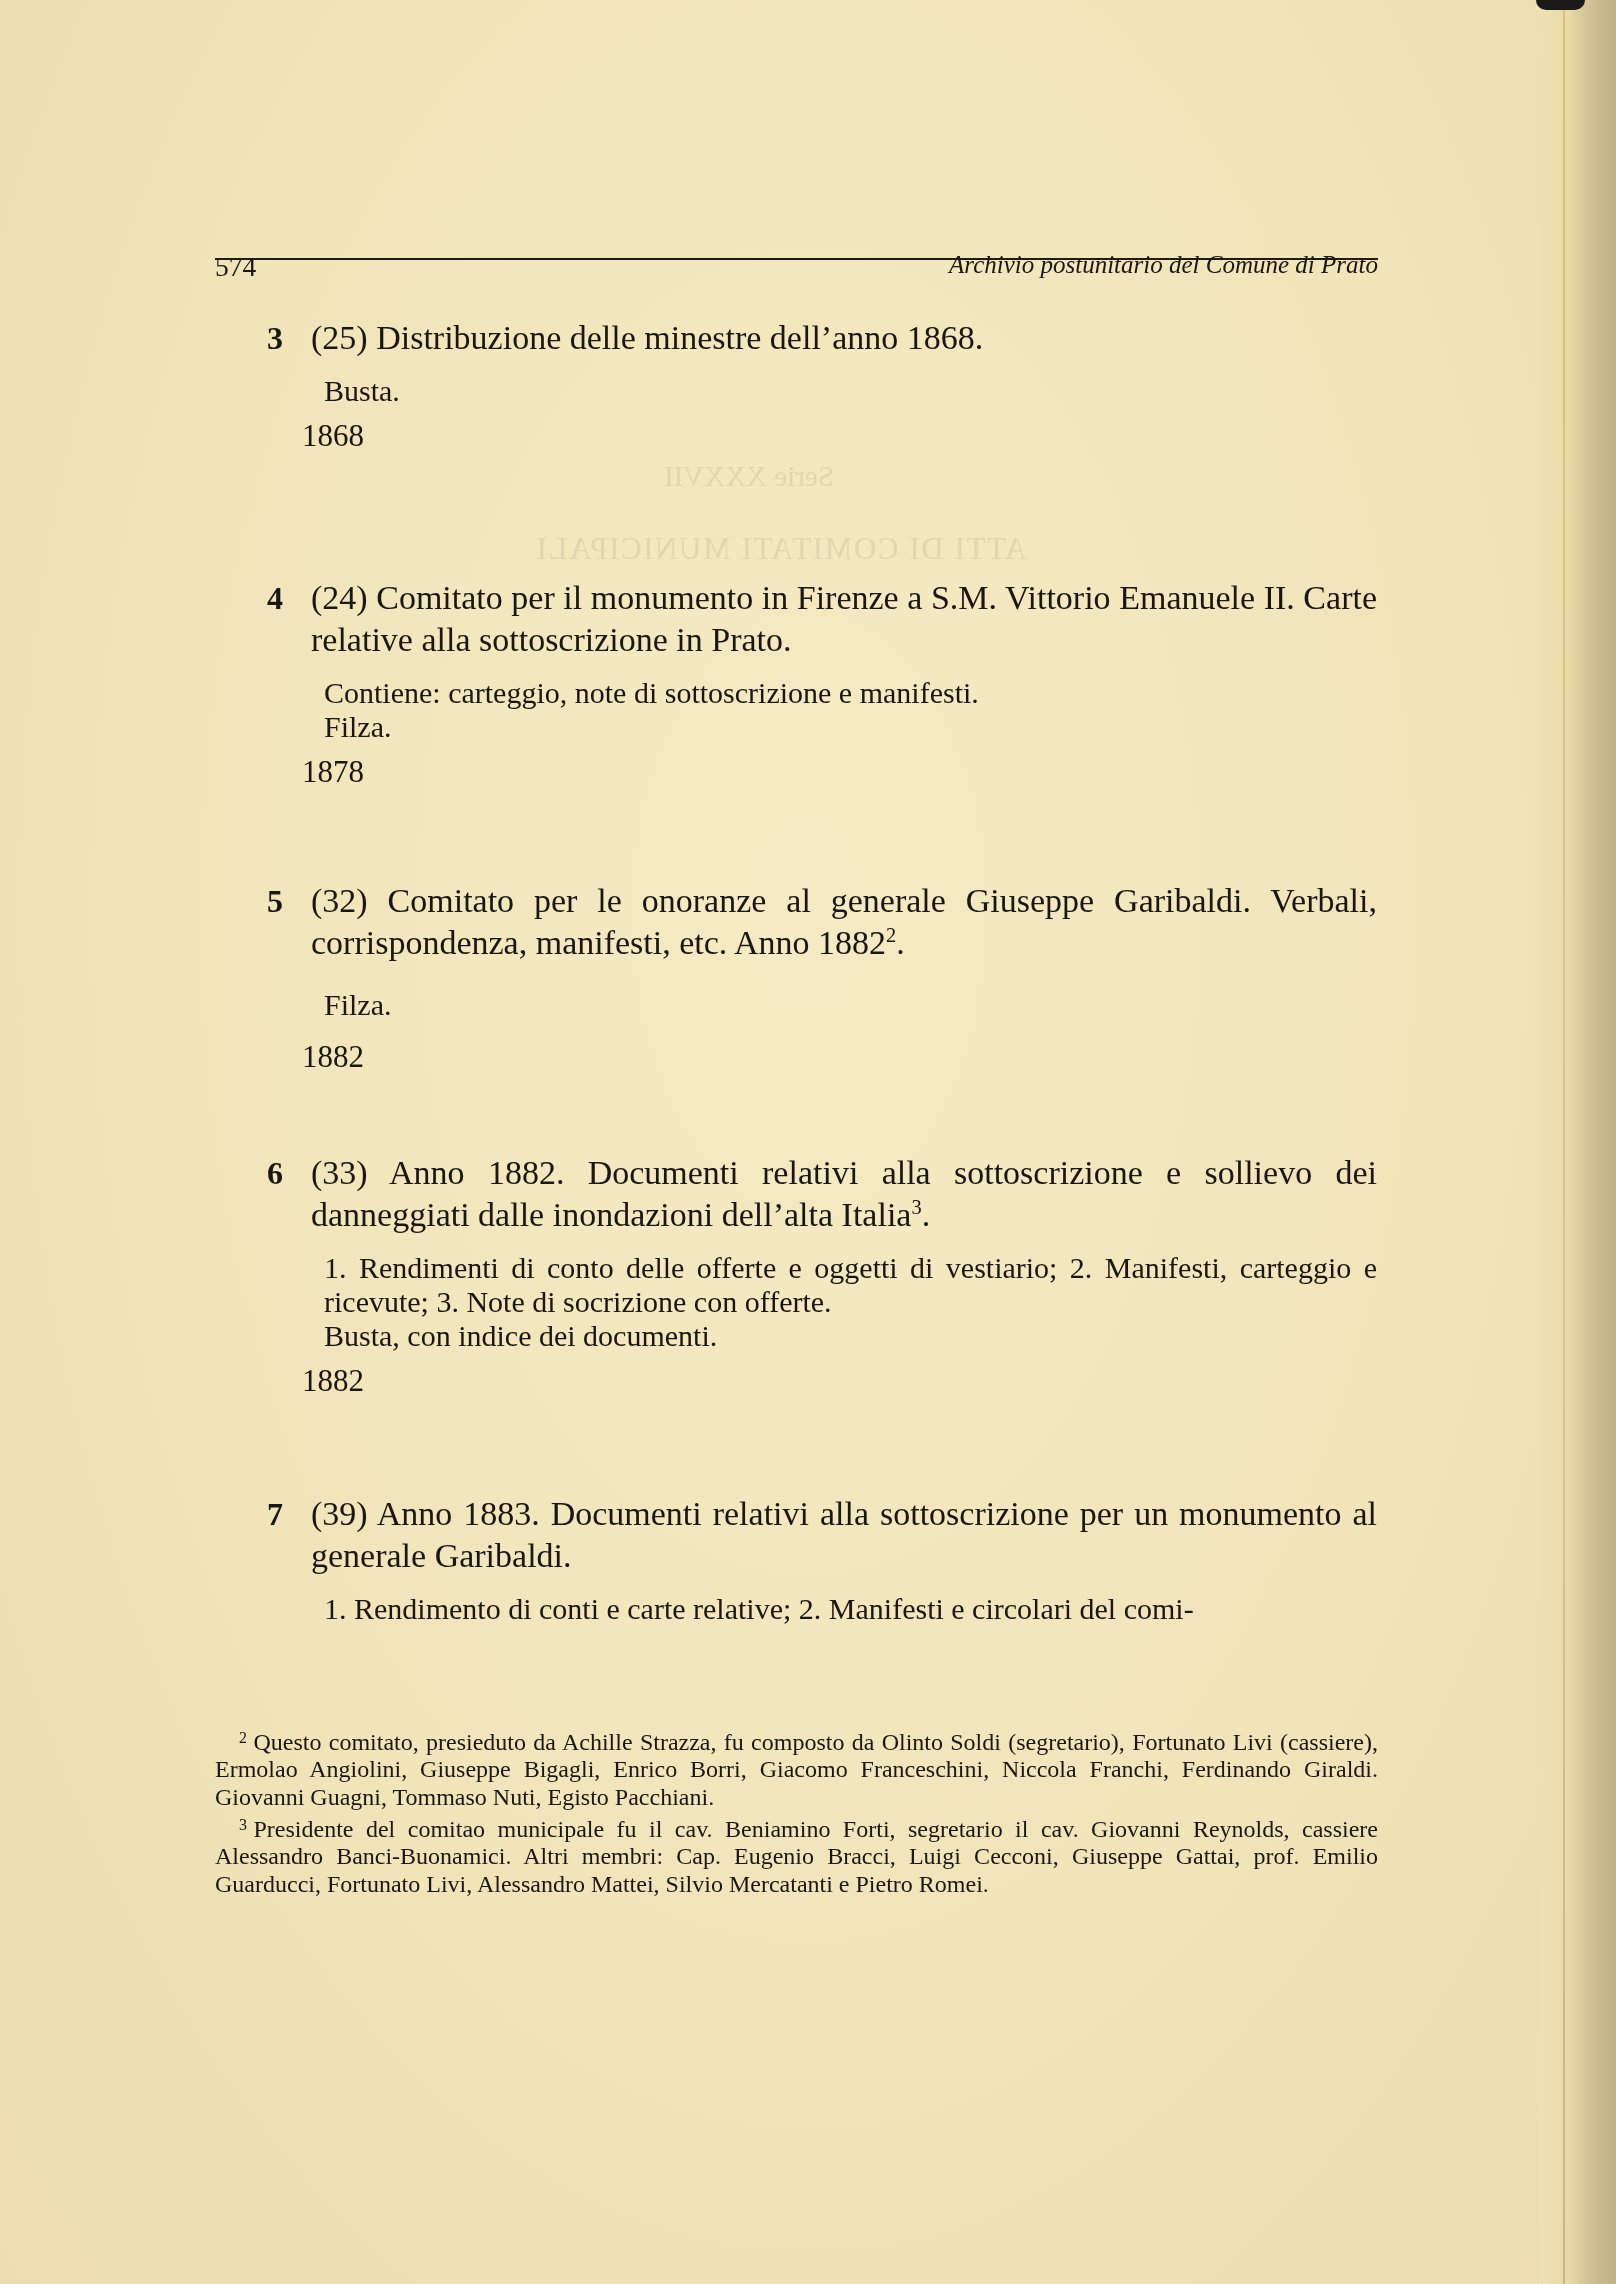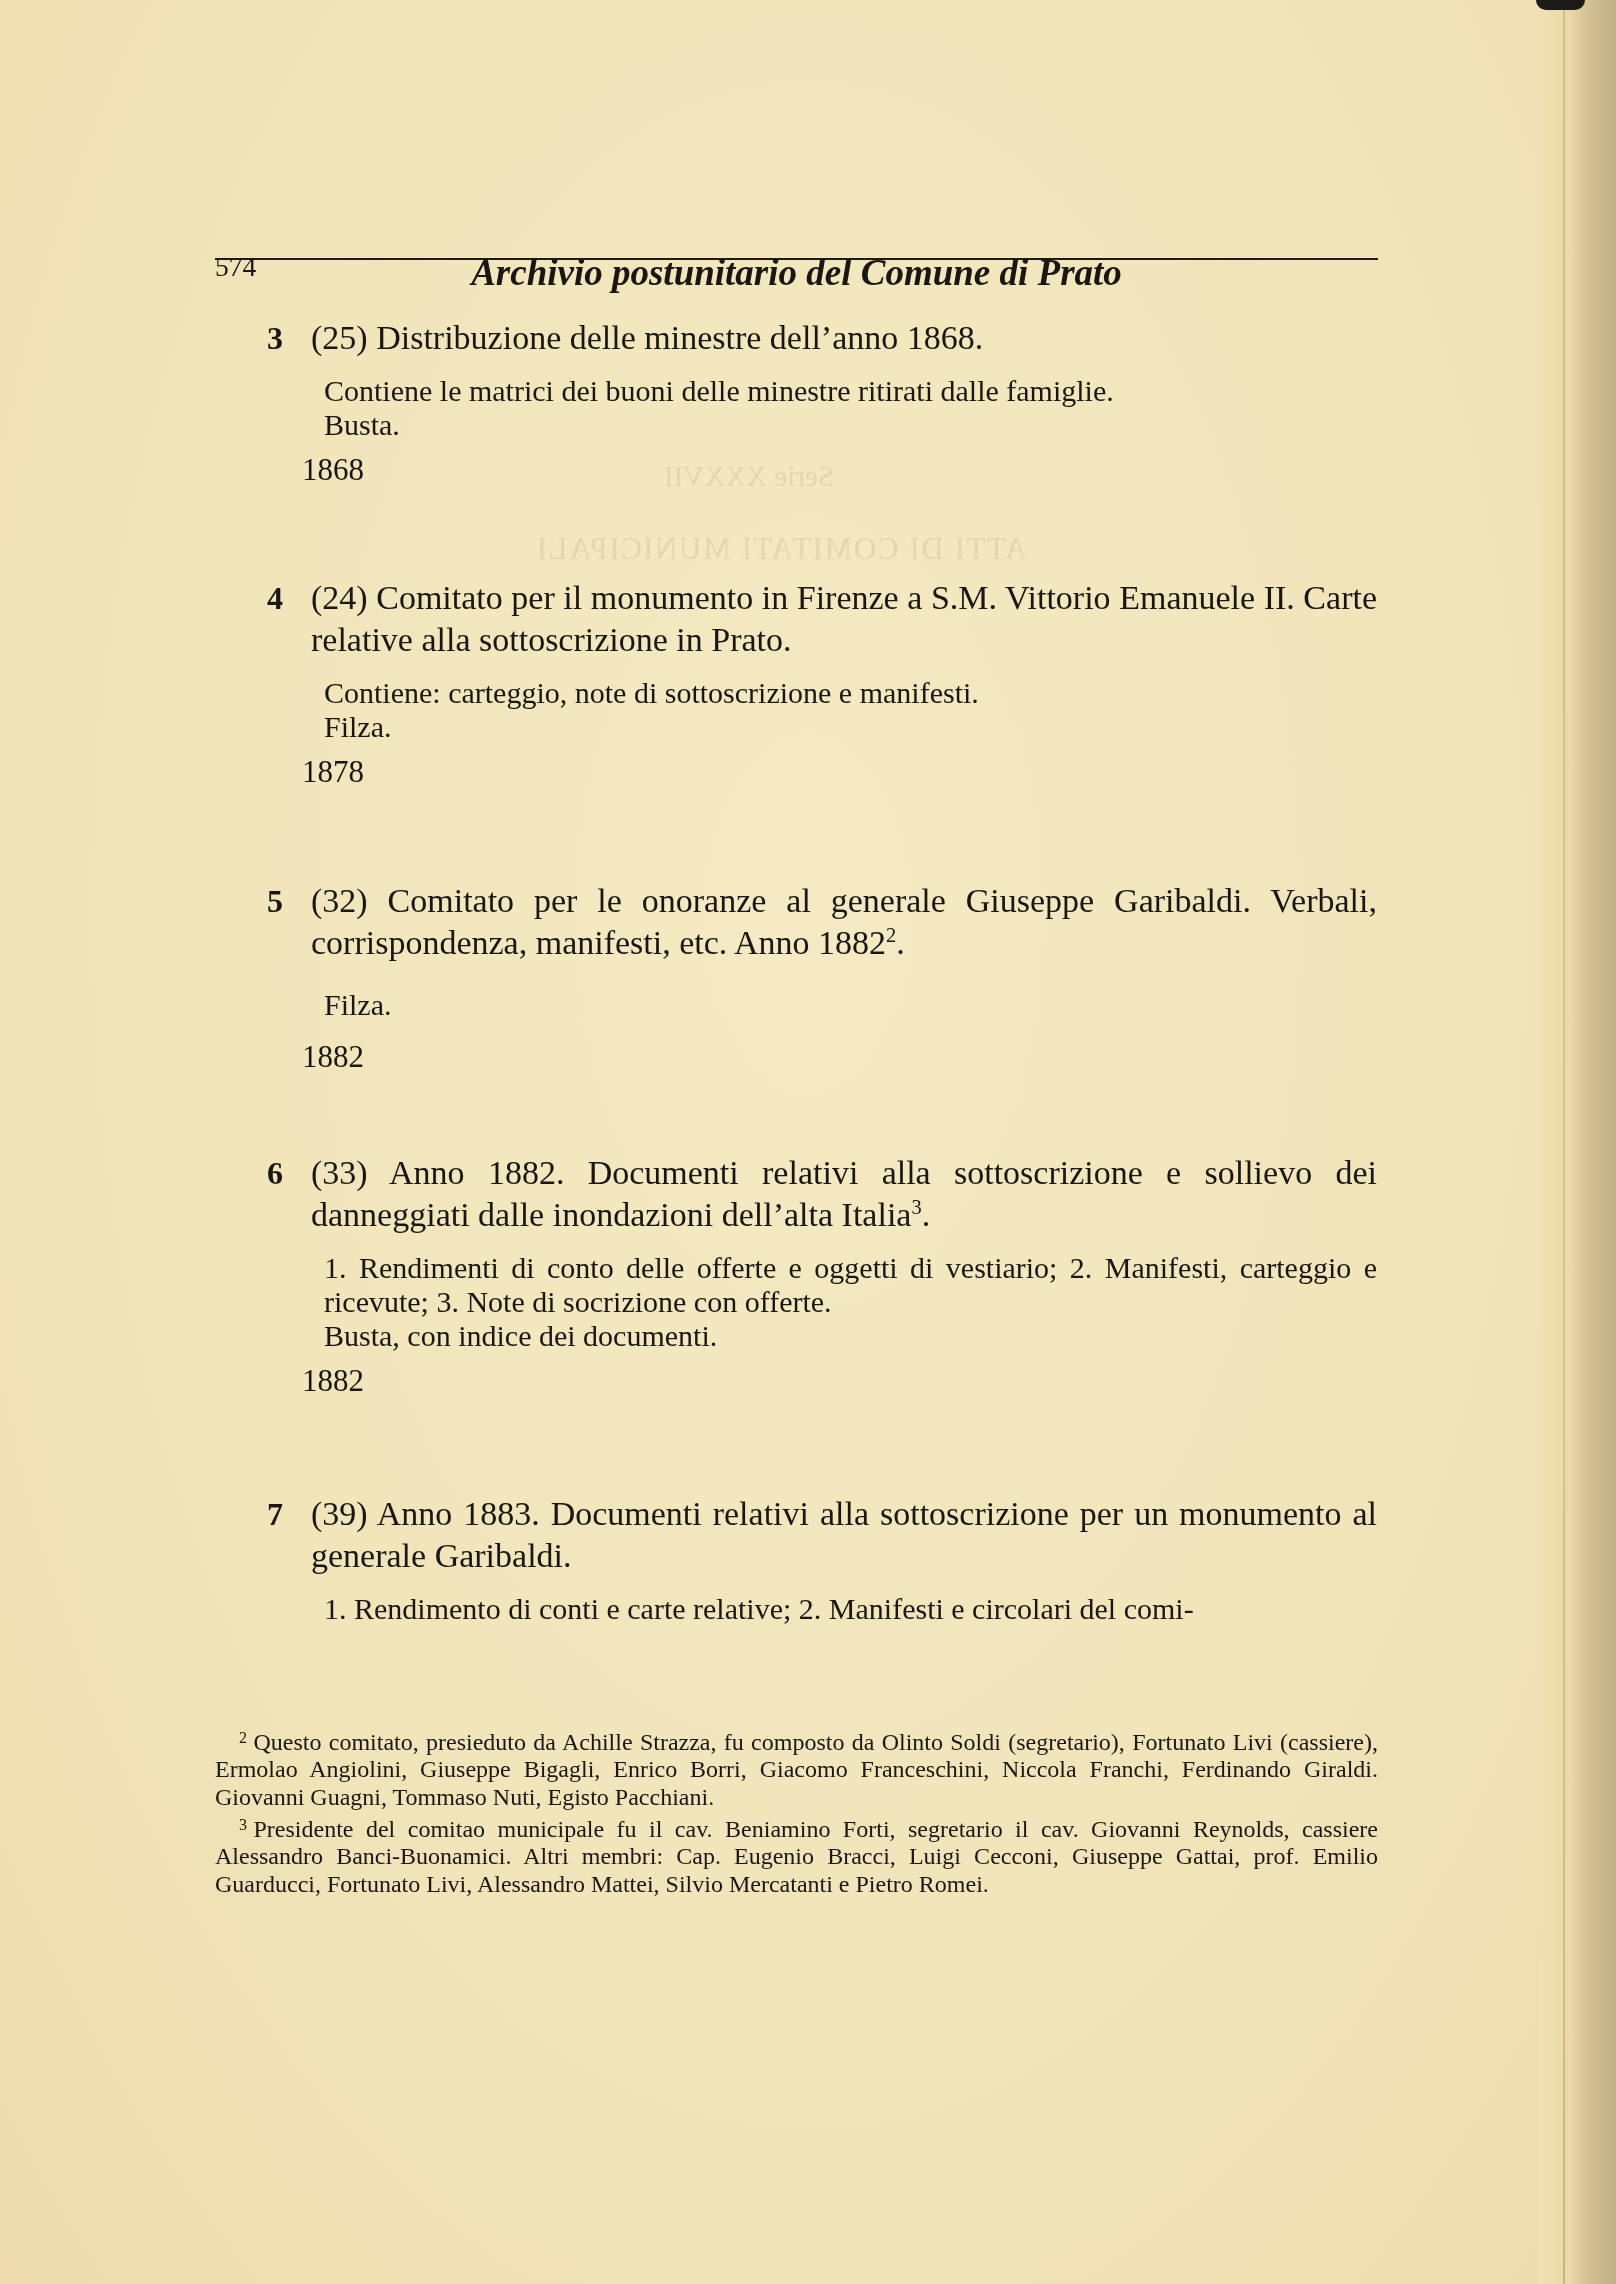--- a/index.html
+++ b/index.html
@@ -64,24 +64,23 @@
       margin-top: 32px;
     }
     .page-number {
       position: absolute;
       left: 0; top: 0;
       font-size: 27.5px;
     }
     .running-title {
       position: absolute;
       left: 0; right: 0; top: 0;
-      text-align: center;
+      text-align: right;
       font-style: italic;
-      font-size: 37px;
-      font-weight: bold;
+      font-size: 25px;
     }
     .head-rule {
       position: absolute;
       left: 215px; top: 258px;
       width: 1163px;
       height: 2.4px;
       background: #1e1b15;
     }
 
     
@@ -162,21 +161,20 @@
 <div class="running-head">
   <span class="page-number">574</span>
   <span class="running-title">Archivio postunitario del Comune di Prato</span>
 </div>
 <div class="head-rule"></div>
 
 <div class="entry e3">
   <span class="entry-num">3</span>
   <div class="entry-title"><span>(25) Distribuzione delle minestre dell’anno 1868.</span></div>
   <div class="entry-body">
-    <div>Contiene le matrici dei buoni delle minestre ritirati dalle famiglie.</div>
     <div>Busta.</div>
   </div>
   <div class="entry-date">1868</div>
 </div>
 
 <div class="entry e4">
   <span class="entry-num">4</span>
   <div class="entry-title"><span>(24) Comitato per il monumento in Firenze a S.M. Vittorio Emanuele II. Carte relative alla sottoscrizione in Prato.</span></div>
   <div class="entry-body">
     <div>Contiene: carteggio, note di sottoscrizione e manifesti.</div>

